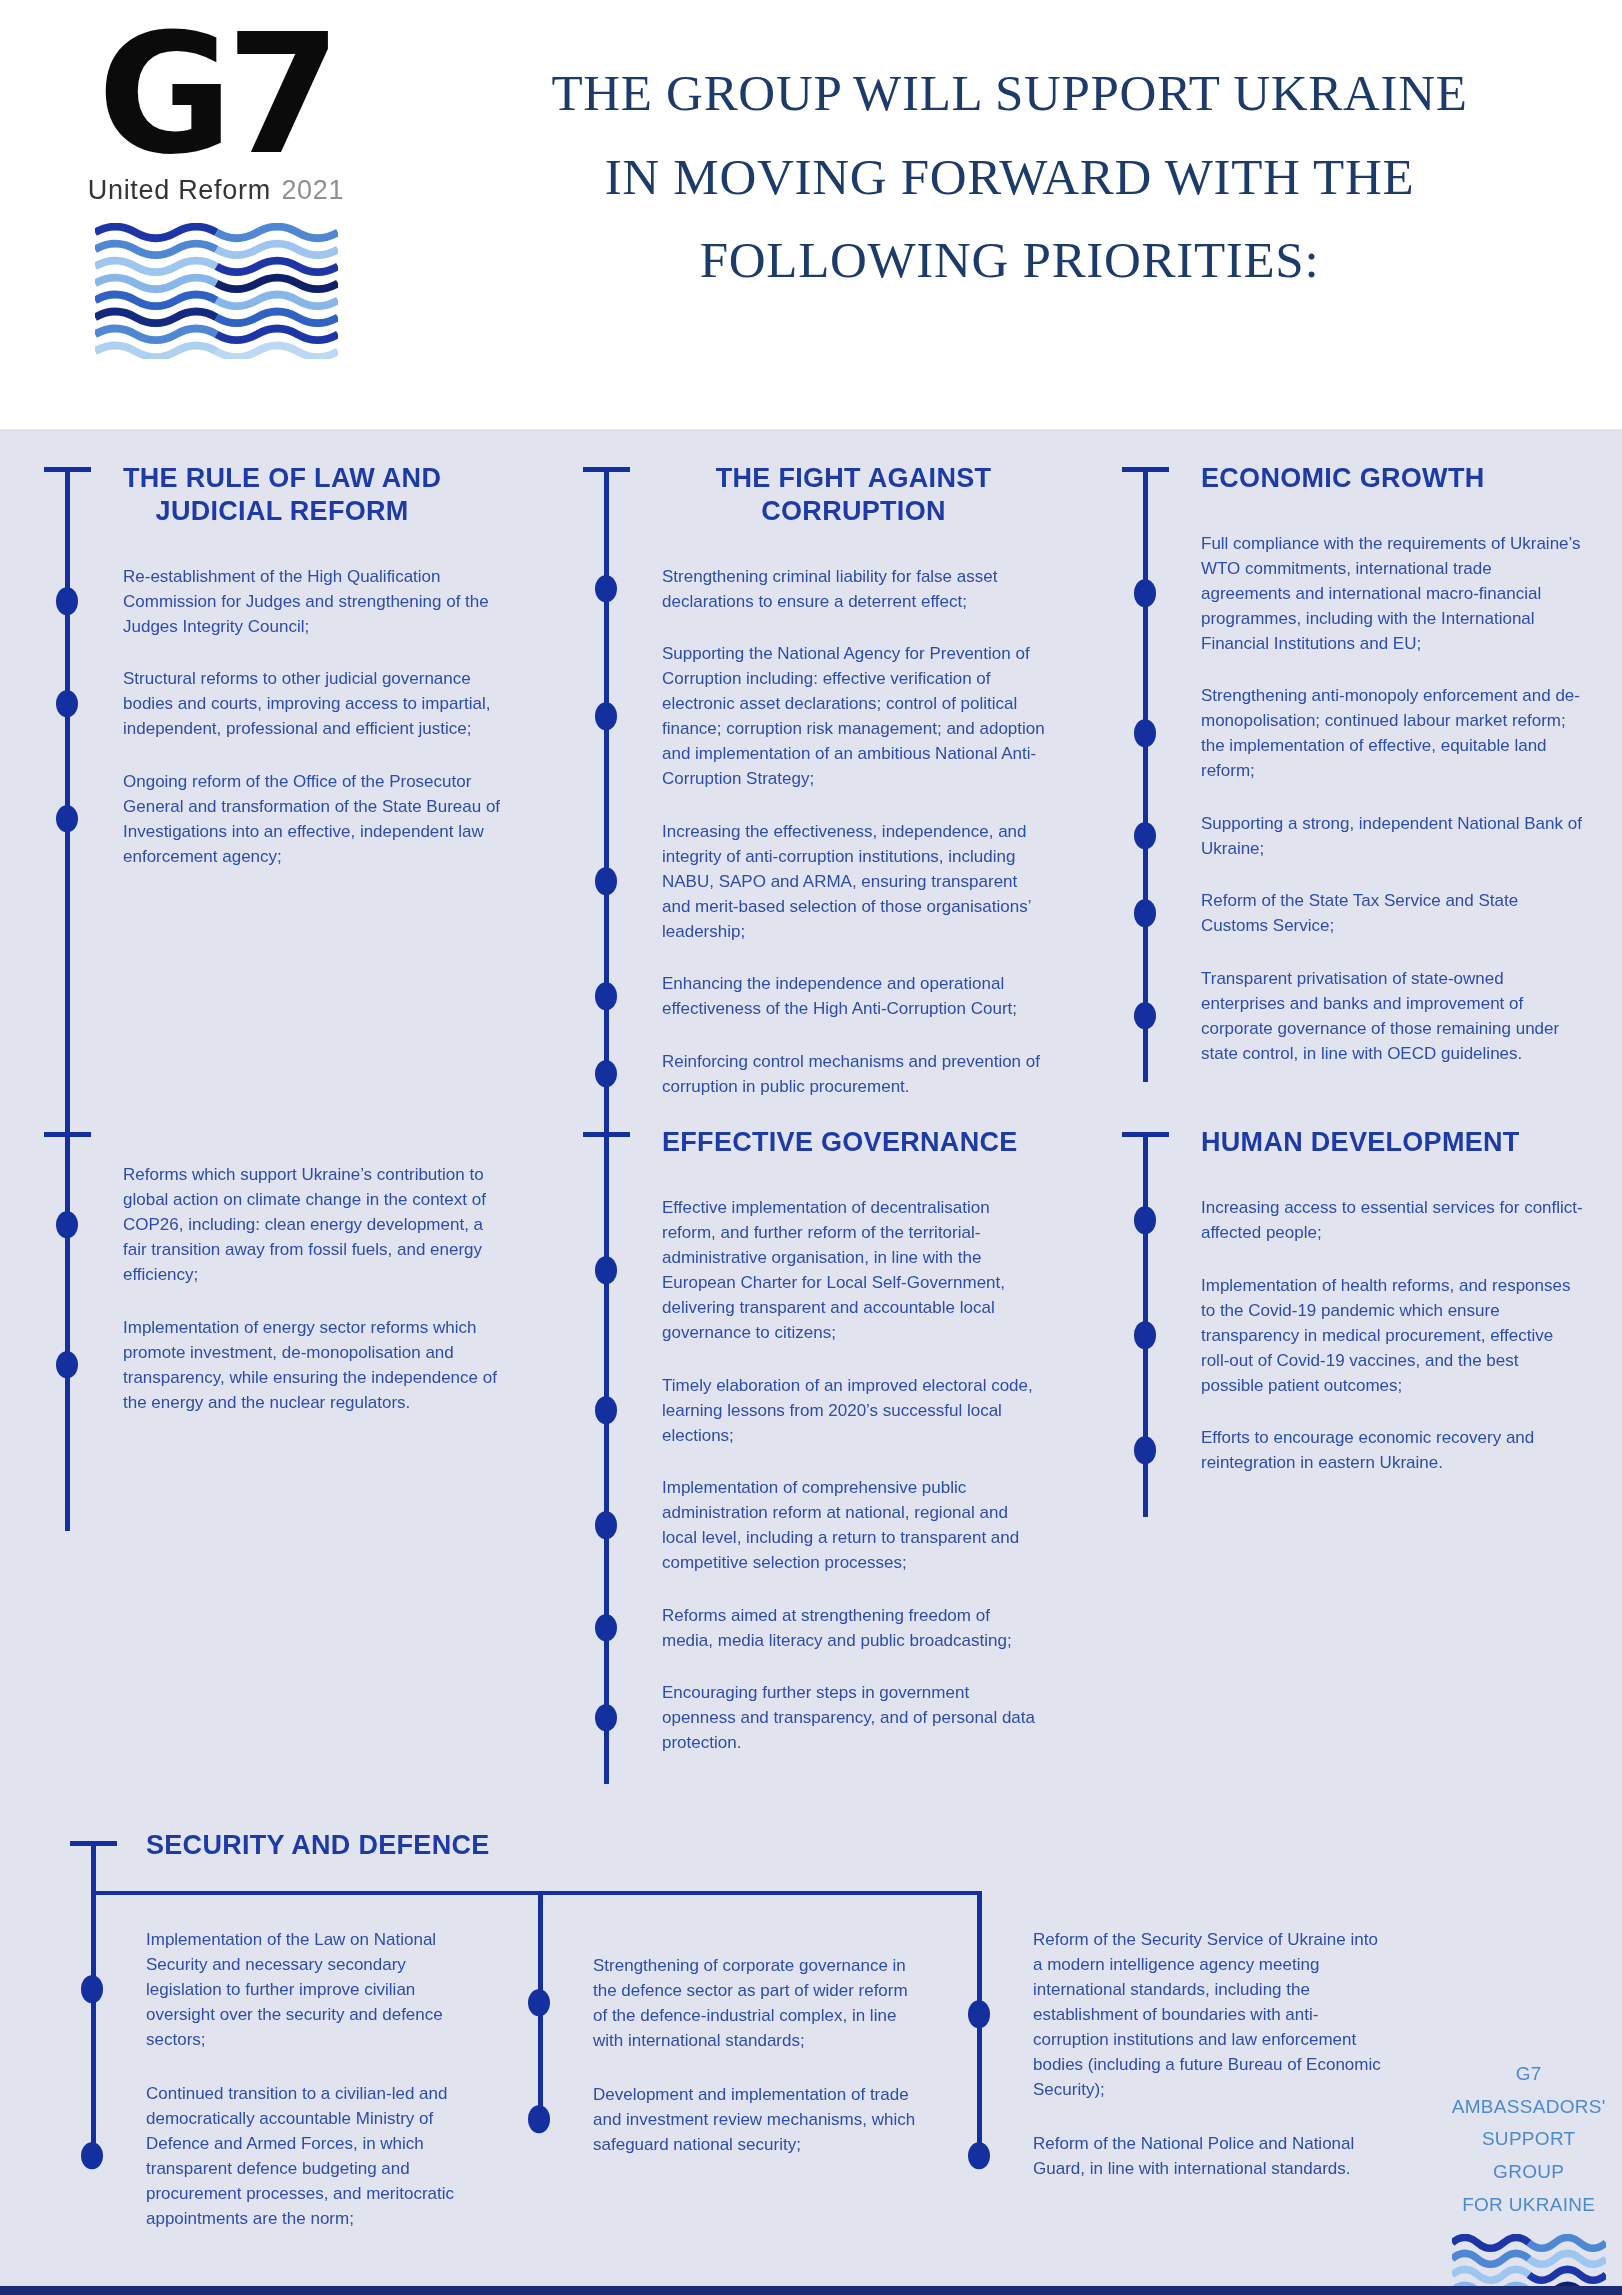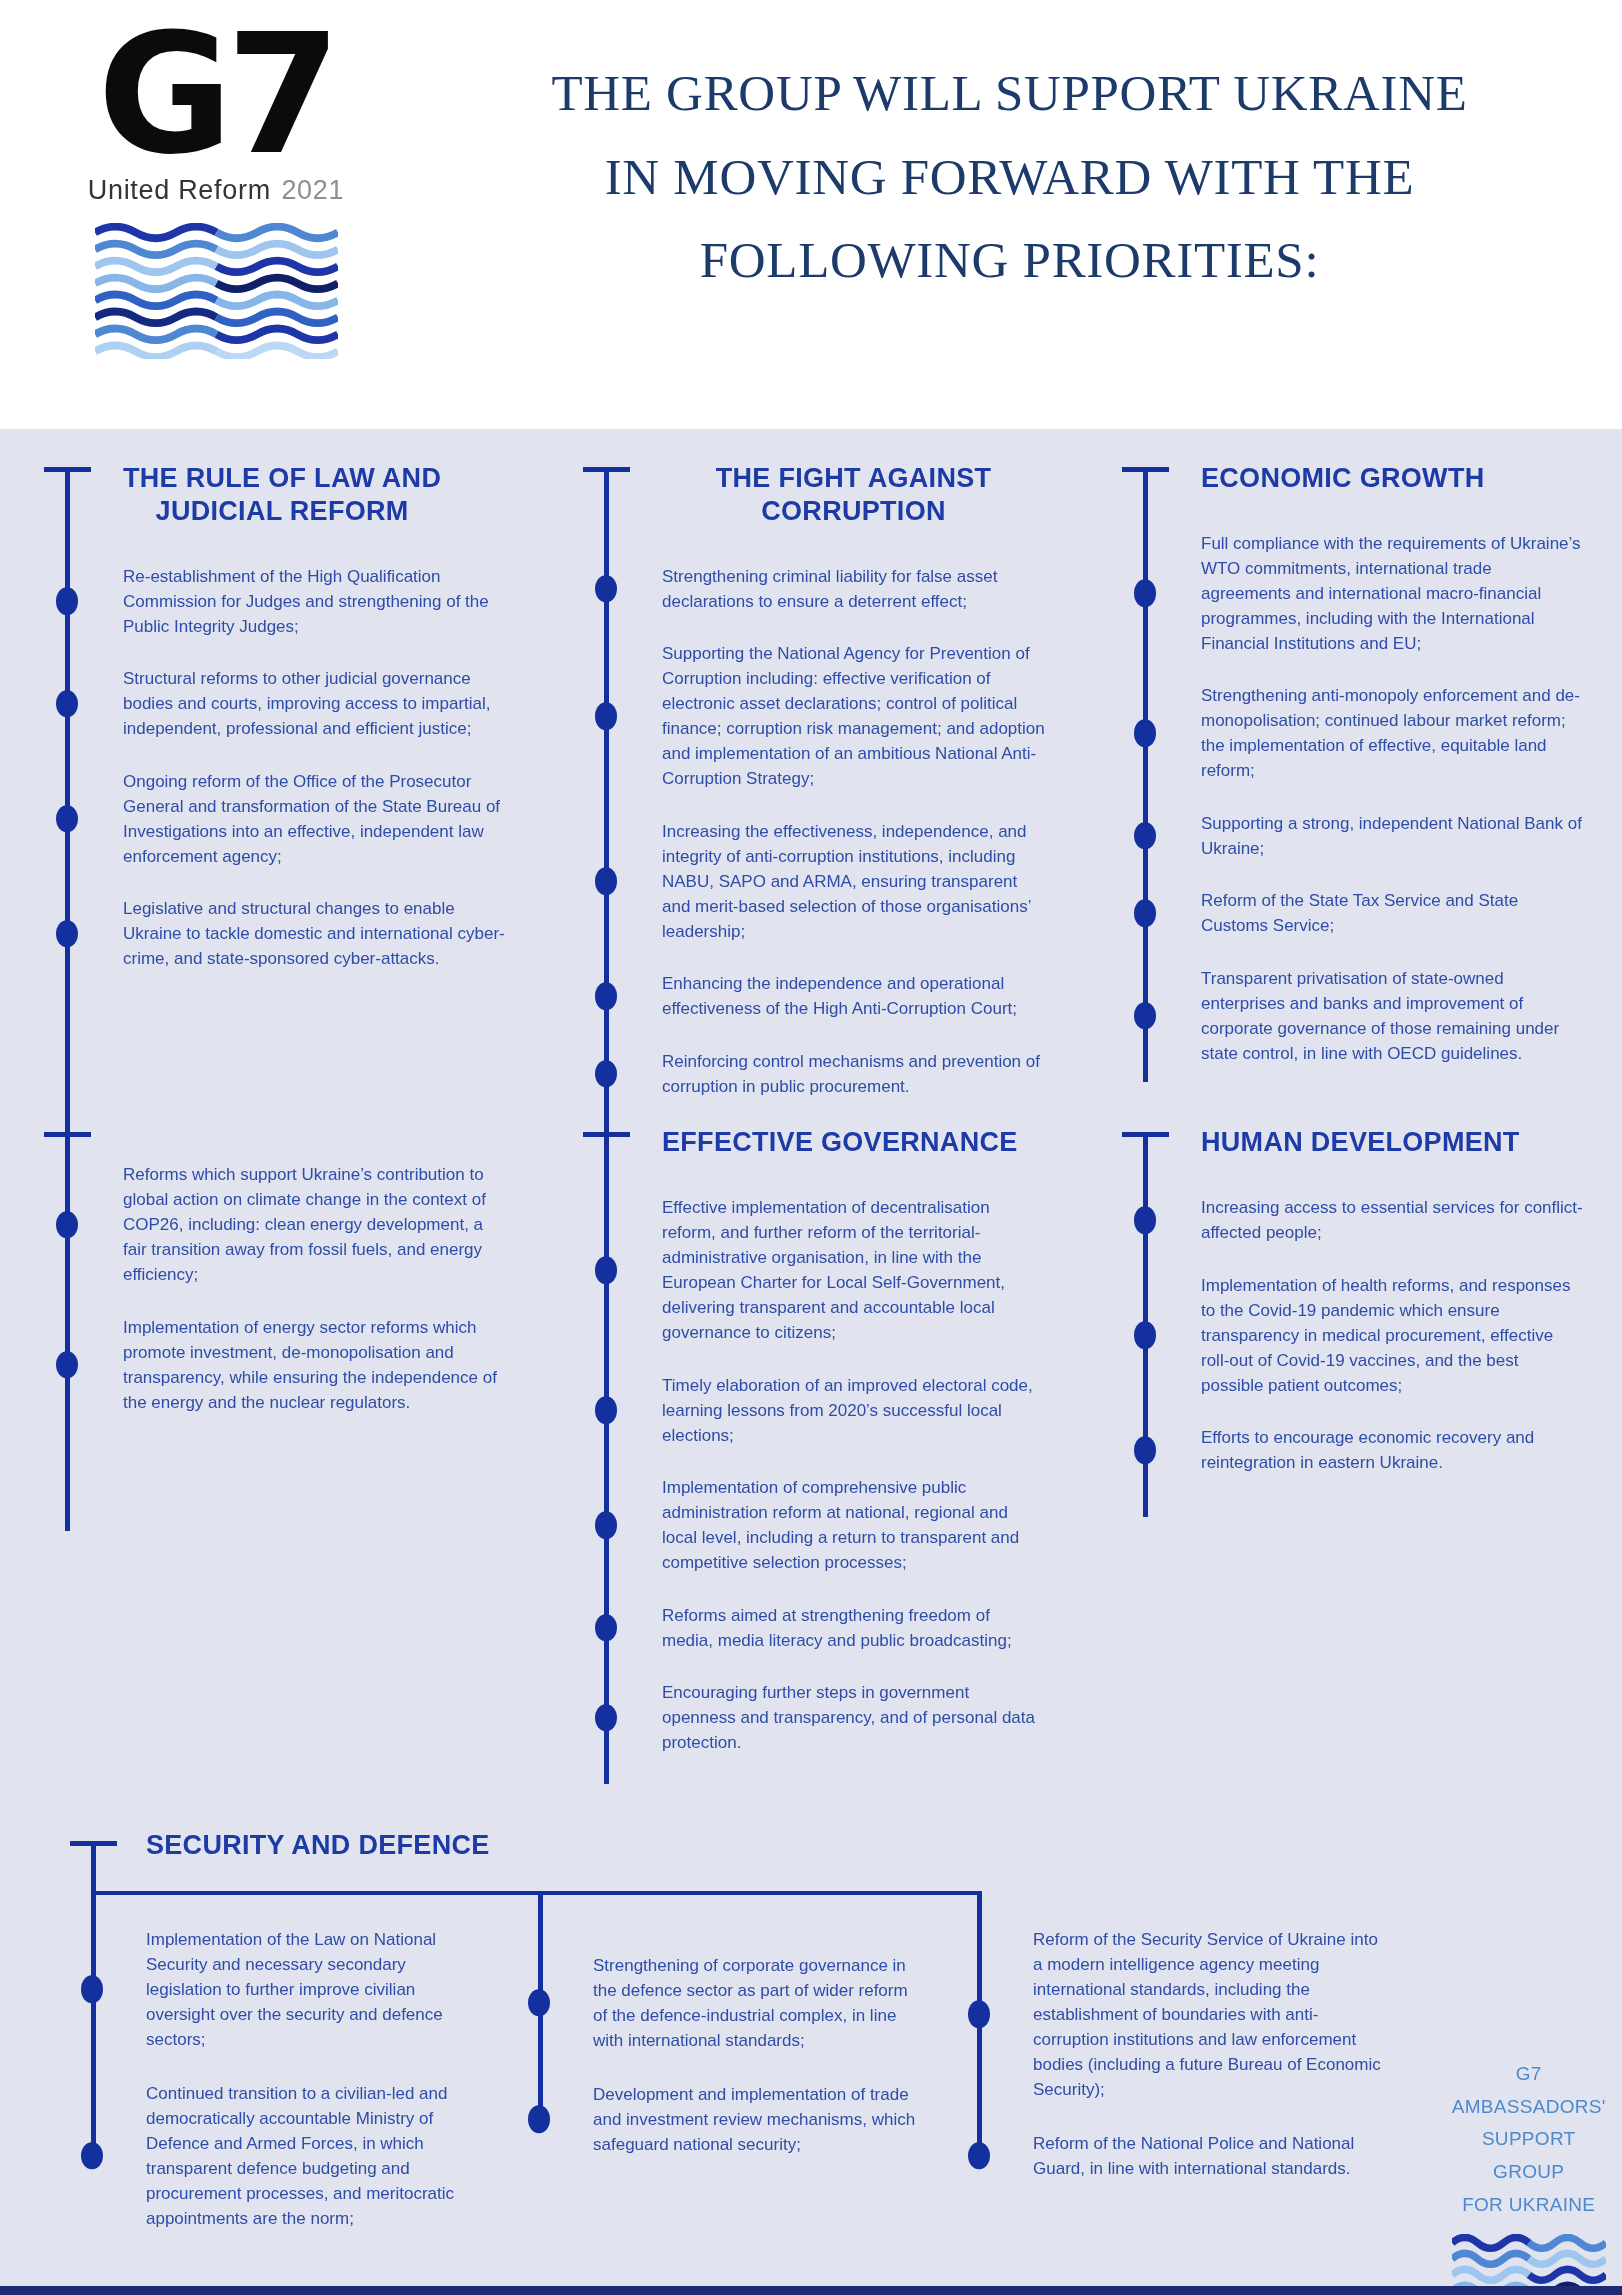--- a/index.html
+++ b/index.html
@@ -102,33 +102,29 @@
 
 <div class="content">
   <div class="grid" id="grid">
       <section class="section">
         <span class="tick"></span>
         <span class="rail" style="height: 715px;"></span>
         <h2 class="sec-title"><span class="sec-title-inner"><div>THE RULE OF LAW AND</div><div>JUDICIAL REFORM</div></span></h2>
         <div class="items">
           <div class="item">
             <span class="dot"></span>
-            <p class="item-text">Re-establishment of the High Qualification Commission for Judges and strengthening of the Public Integrity Judges;</p>
+            <p class="item-text">Re-establishment of the High Qualification Commission for Judges and strengthening of the Judges Integrity Council;</p>
           </div>
           <div class="item">
             <span class="dot"></span>
             <p class="item-text">Structural reforms to other judicial governance bodies and courts, improving access to impartial, independent, professional and efficient justice;</p>
           </div>
           <div class="item">
             <span class="dot"></span>
             <p class="item-text">Ongoing reform of the Office of the Prosecutor General and transformation of the State Bureau of Investigations into an effective, independent law enforcement agency;</p>
-          </div>
-          <div class="item">
-            <span class="dot"></span>
-            <p class="item-text">Legislative and structural changes to enable Ukraine to tackle domestic and international cyber-crime, and state-sponsored cyber-attacks.</p>
           </div>
         </div>
       </section>
       <section class="section">
         <span class="tick"></span>
         <span class="rail" style="height: 703px;"></span>
         <h2 class="sec-title"><span class="sec-title-inner"><div>THE FIGHT AGAINST CORRUPTION</div></span></h2>
         <div class="items">
           <div class="item">
             <span class="dot"></span>

